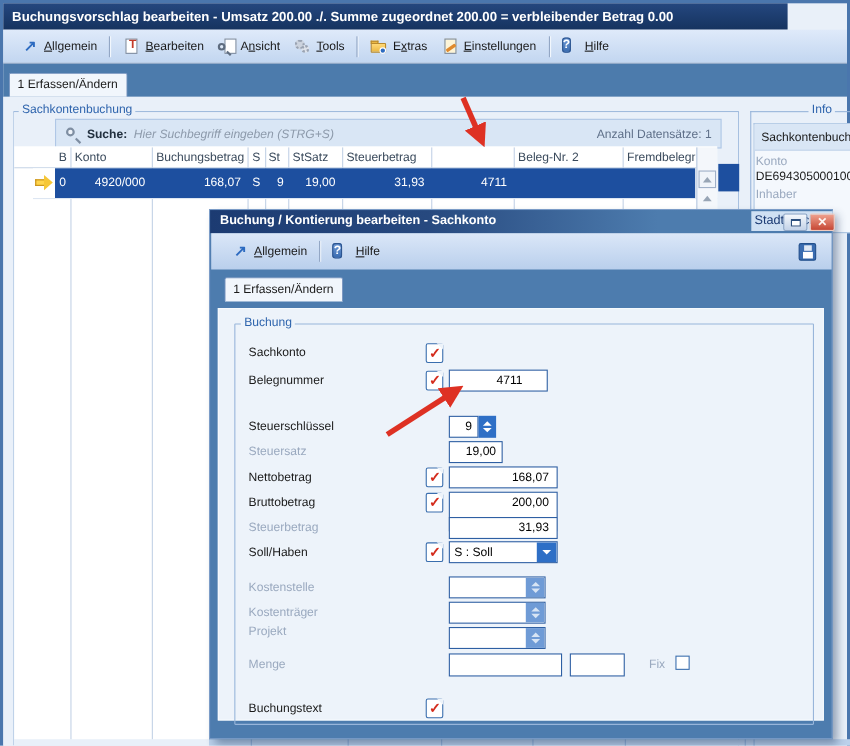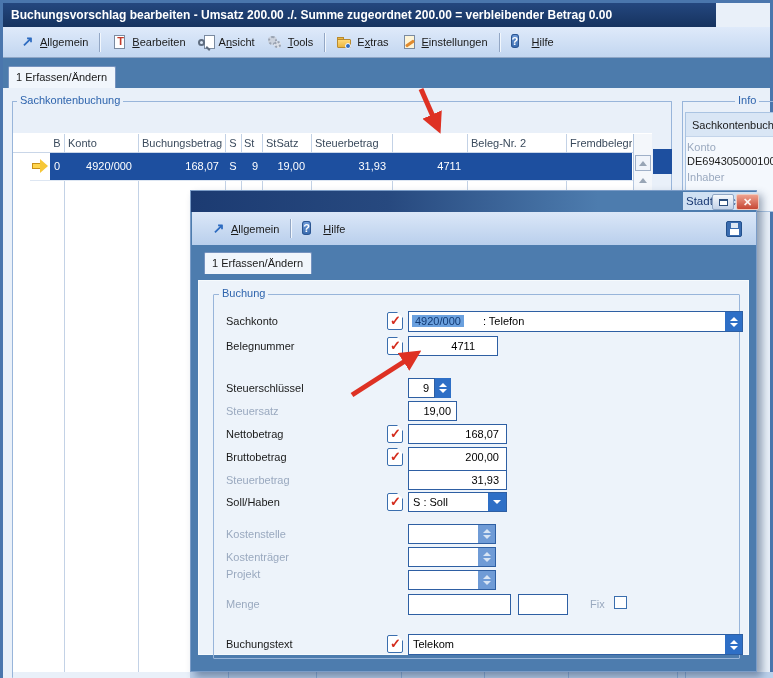--- a/index.html
+++ b/index.html
@@ -169,20 +169,29 @@
     <div class="abs tab" style="left:5px;top:8px;">
       <span>1 Erfassen/Ändern</span>
     </div>
   </div>
 
   <div class="abs content"></div>
 
   <div class="abs grp" style="left:12px;top:101px;width:660px;height:577px;border-bottom:none;"></div>
   <span class="abs grplab" style="left:17px;top:95px;">Sachkontenbuchung</span>
 
+  <div class="abs searchbar" style="left:50px;top:108px;width:606px;height:27px;">
+    <span class="mag">
+        <i></i>
+        <b></b>
+      </span>
+    <span style="font-weight:bold;margin:0 6px 0 4px;color:#22303f;">Suche:</span>
+    <span style="font-style:italic;color:#8d9aab;">Hier Suchbegriff eingeben (STRG+S)</span>
+    <span style="margin-left:auto;color:#5f7089;">Anzahl Datensätze: 1</span>
+  </div>
 
   <div class="abs" style="left:13px;top:133px;width:639px;height:539px;background:#fff;"></div>
 
   <div class="abs thead" style="left:30px;top:134px;width:602px;">
     <div style="width:20px;"></div>
     <div style="width:14px;text-align:center;">B</div>
     <div style="width:74px;padding-left:4px;">Konto</div>
     <div style="width:87px;padding-left:4px;">Buchungsbetrag</div>
     <div style="width:16px;text-align:center;">S</div>
     <div style="width:21px;padding-left:3px;">St</div>
@@ -248,20 +257,21 @@
     <i class="abs" style="left:126px;top:0;width:1px;height:6px;background:#8fb0d8;"></i>
     <i class="abs" style="left:211px;top:0;width:1px;height:6px;background:#8fb0d8;"></i>
     <i class="abs" style="left:294px;top:0;width:1px;height:6px;background:#8fb0d8;"></i>
     <i class="abs" style="left:378px;top:0;width:1px;height:6px;background:#8fb0d8;"></i>
     <i class="abs" style="left:487px;top:0;width:1px;height:6px;background:#8fb0d8;"></i>
     <i class="abs" style="left:495px;top:0;width:1px;height:6px;background:#8fb0d8;"></i>
   </div>
 
   <div class="abs dlg">
     <div class="abs dlg-title">
+      <span>Buchung / Kontierung bearbeiten - Sachkonto</span>
       <span class="abs stadt-patch">Stadt Bochum</span>
       <span class="abs winbtn btn-restore">
           <i></i>
         </span>
       <span class="abs winbtn btn-close"><span>✕</span></span>
     </div>
 
     <div class="abs dlg-menubar">
       <span class="mitem">
         <span class="ico arrow-ne">↗</span>
@@ -284,28 +294,20 @@
 
     <div class="abs dlg-panel"></div>
 
     <div class="abs grp" style="left:22px;top:103px;width:527px;height:365px;"></div>
     <span class="abs grplab" style="left:28px;top:97px;background:#edf3fa;">Buchung</span>
 
     <span class="abs flab" style="left:35px;top:124px;">Sachkonto</span>
     <span class="abs chk" style="left:196px;top:121px;">
         <span>✓</span>
       </span>
-    <div class="abs fin" style="left:217px;top:120px;width:335px;height:21px;line-height:19px;">
-      <span class="chip" style="margin-left:3px;">4920/000</span>
-      <span style="margin-left:16px;">: Telefon</span>
-      <span class="spin" style="position:absolute;right:0;top:0;width:17px;height:19px;">
-          <i class="tri-u"></i>
-          <i class="tri-d"></i>
-        </span>
-    </div>
 
     <span class="abs flab" style="left:35px;top:149px;">Belegnummer</span>
     <span class="abs chk" style="left:196px;top:146px;">
         <span>✓</span>
       </span>
     <div class="abs fin ra" style="left:217px;top:145px;width:90px;height:20px;line-height:18px;padding-right:22px;">4711</div>
 
     <span class="abs flab" style="left:35px;top:191px;">Steuerschlüssel</span>
     <div class="abs fin ra" style="left:217px;top:187px;width:27px;height:20px;line-height:18px;padding-right:5px;">9</div>
     <span class="abs spin" style="left:244px;top:187px;width:16px;height:20px;">
@@ -369,27 +371,20 @@
     <span class="abs flab dis" style="left:35px;top:407px;text-align:center;">Menge</span>
     <div class="abs fin" style="left:217px;top:403px;width:103px;height:21px;"></div>
     <div class="abs fin" style="left:327px;top:403px;width:50px;height:21px;"></div>
     <span class="abs flab dis" style="left:399px;top:407px;">Fix</span>
     <span class="abs" style="left:423px;top:405px;width:13px;height:13px;background:#fff;border:1px solid #3a6eae;"></span>
 
     <span class="abs flab" style="left:35px;top:447px;">Buchungstext</span>
     <span class="abs chk" style="left:196px;top:444px;">
         <span>✓</span>
       </span>
-    <div class="abs fin" style="left:217px;top:443px;width:335px;height:21px;line-height:19px;padding-left:4px;">
-      <span>Telekom</span>
-      <span class="spin" style="position:absolute;right:0;top:0;width:17px;height:19px;">
-          <i class="tri-u"></i>
-          <i class="tri-d"></i>
-        </span>
-    </div>
   </div>
 
   <svg class="abs" style="left:410px;top:84px;z-index:30;" width="42" height="58">
     <defs>
       <marker id="ah1" viewBox="0 0 10 10" refX="7" refY="5" markerWidth="4.2" markerHeight="4.2" orient="auto">
         <path d="M0,0 L10,5 L0,10 z" fill="#de3123"></path>
       </marker>
     </defs>
     <line x1="11" y1="5" x2="28" y2="44" stroke="#de3123" stroke-width="5" marker-end="url(#ah1)"></line>
   </svg>

